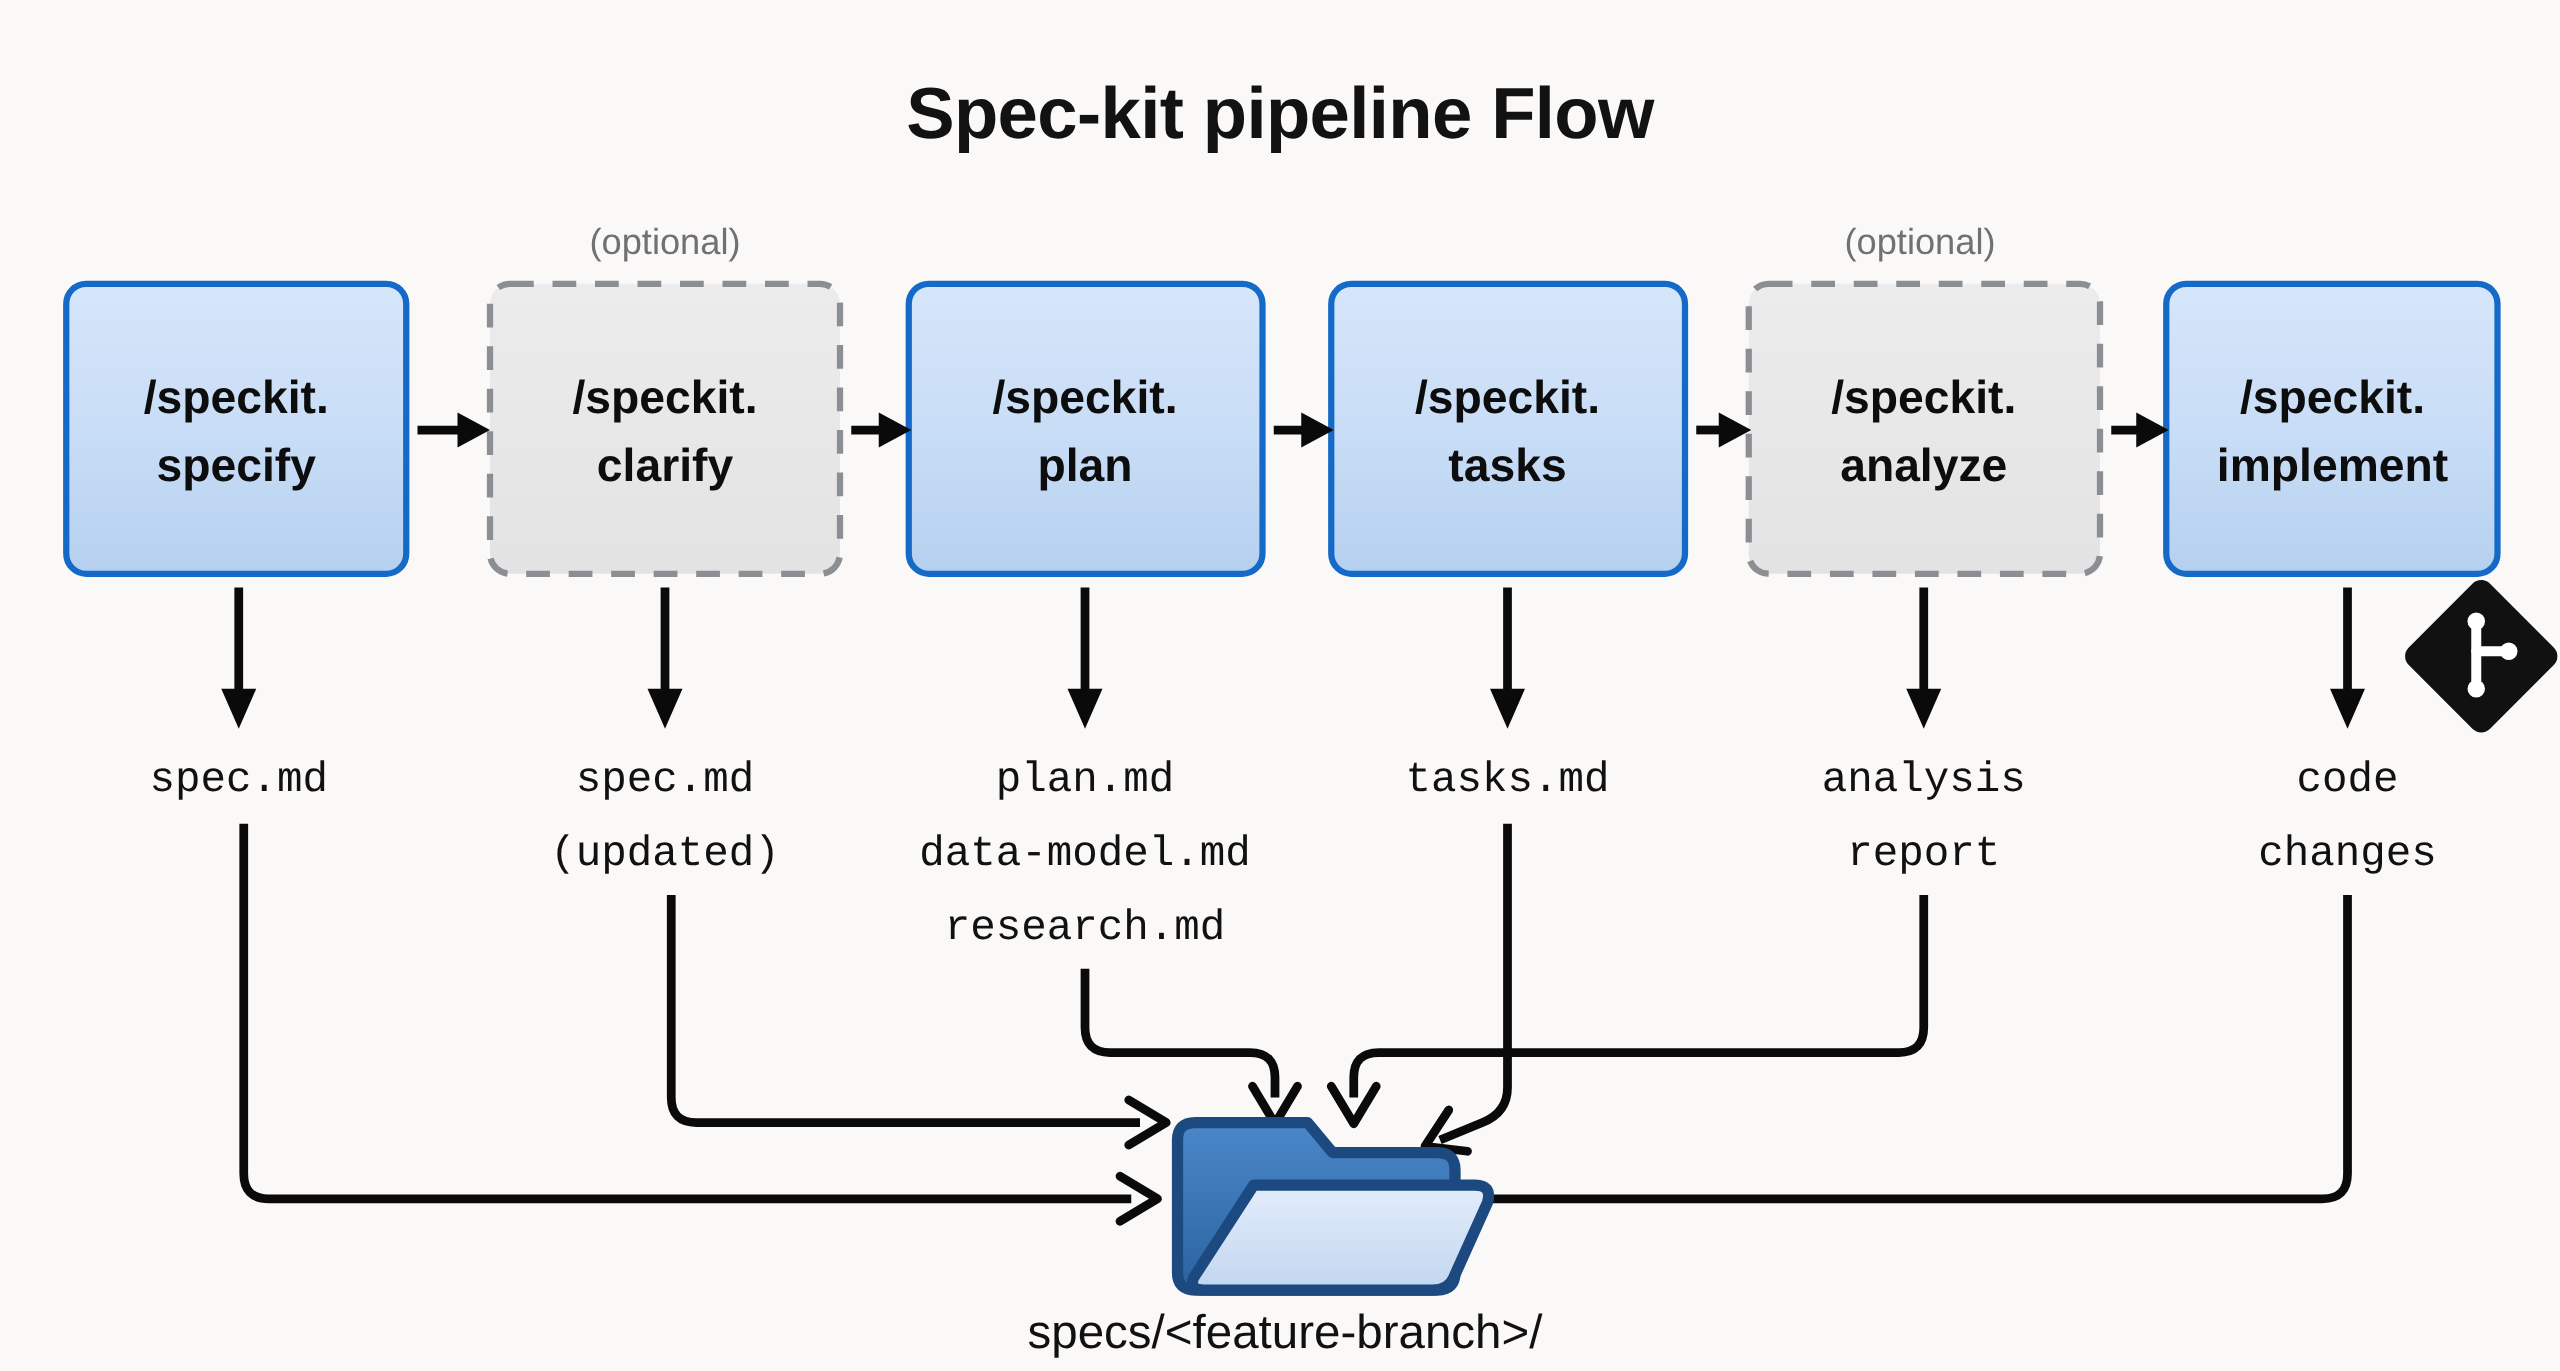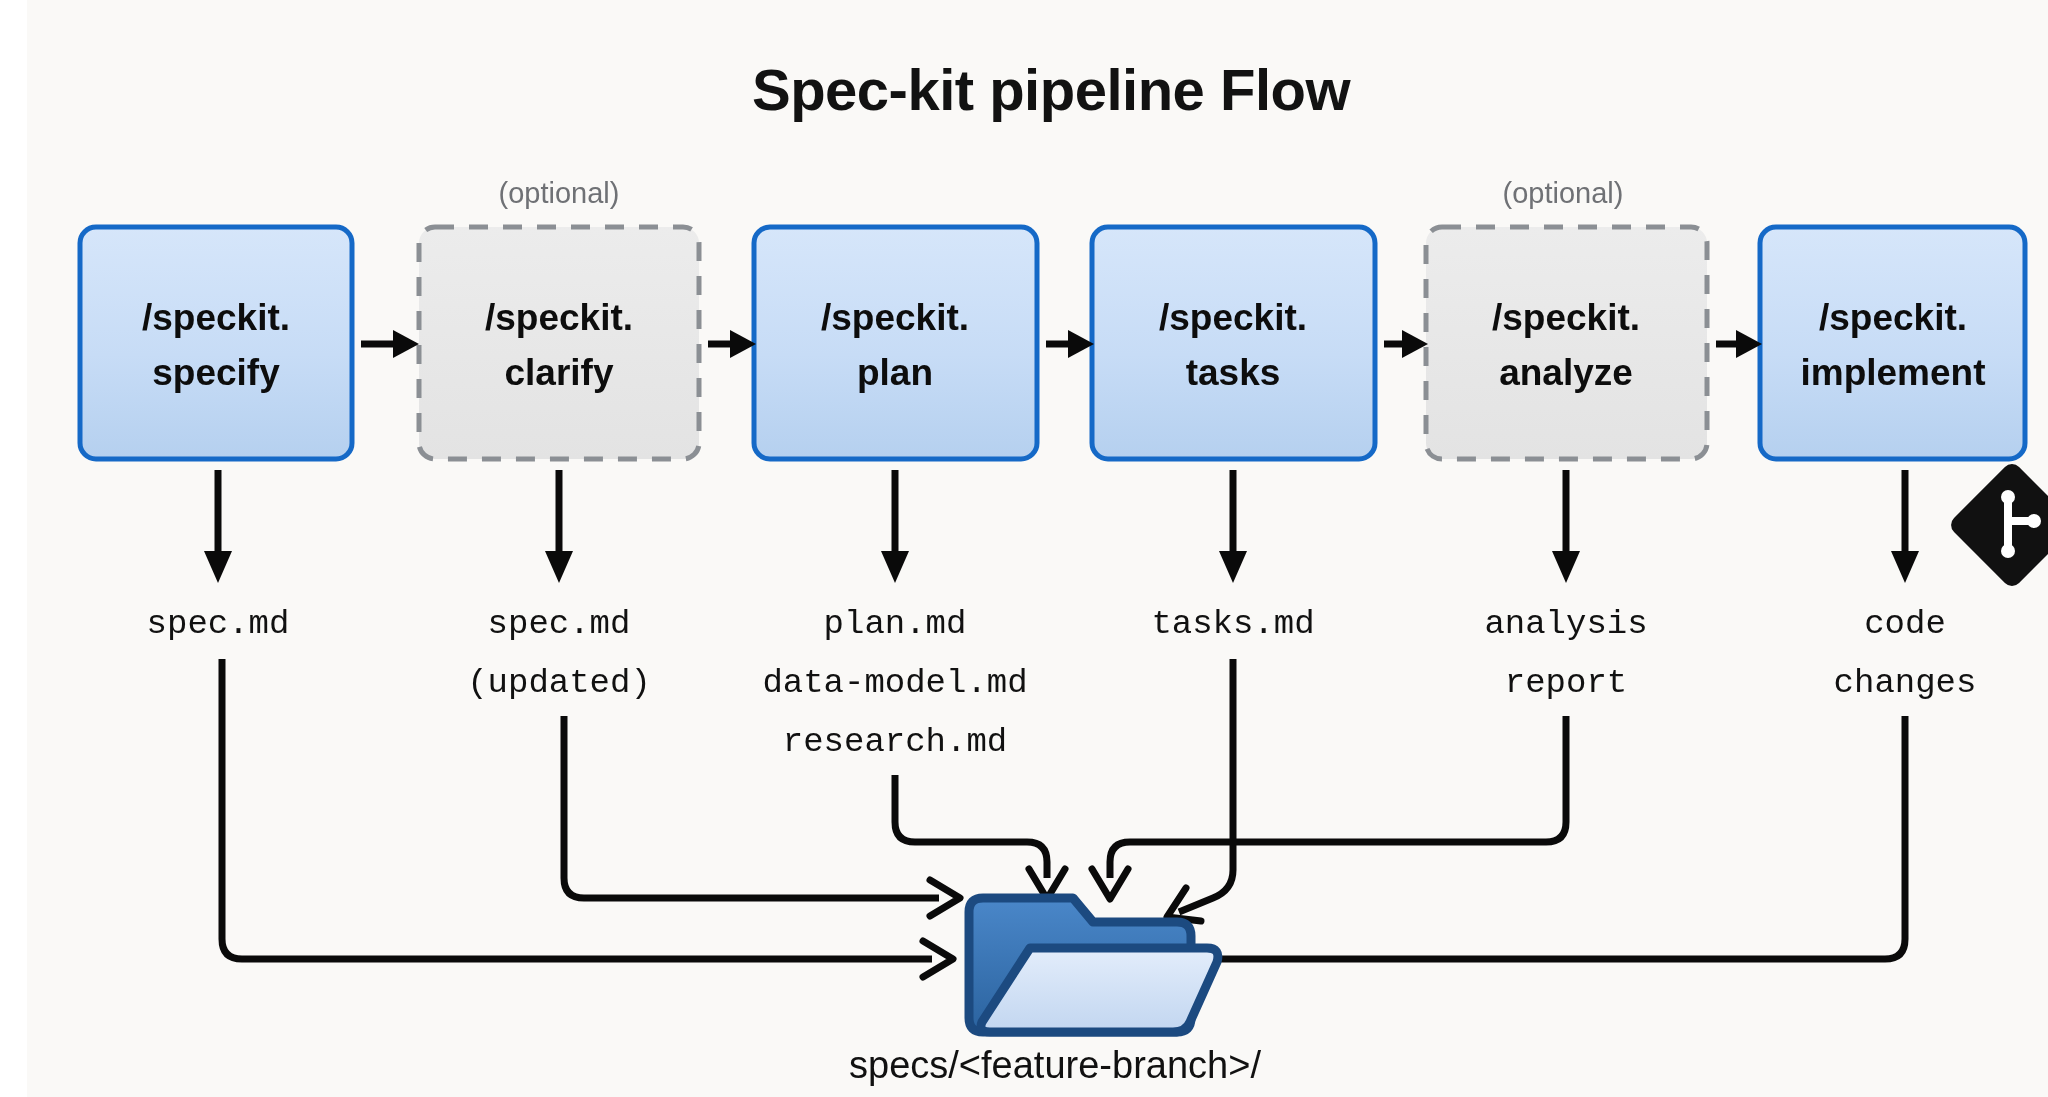--- a/index.html
+++ b/index.html
@@ -1,18 +1,18 @@
 <!DOCTYPE html>
 <html><head>
 <meta charset="utf-8">
 <style>
   html,body{margin:0;padding:0;background:#fff;}
   body{width:2048px;height:1097px;overflow:hidden;
        font-family:"Liberation Sans",sans-serif;}
-  #stage{position:relative;width:1654px;height:1097px;background:#faf9f7;margin-left:27px;}
+  #stage{position:relative;width:1654px;height:1097px;background:#faf9f7;}
   svg#diagram{position:absolute;inset:0;width:2048px;height:1097px;}
 
   .title-text{
     font-family:"Liberation Sans",sans-serif;
     font-weight:bold;font-size:58px;fill:#121212;
     letter-spacing:-0.5px;
   }
   .optional-text{
     font-family:"Liberation Sans",sans-serif;
     font-size:29px;fill:#6f7175;

